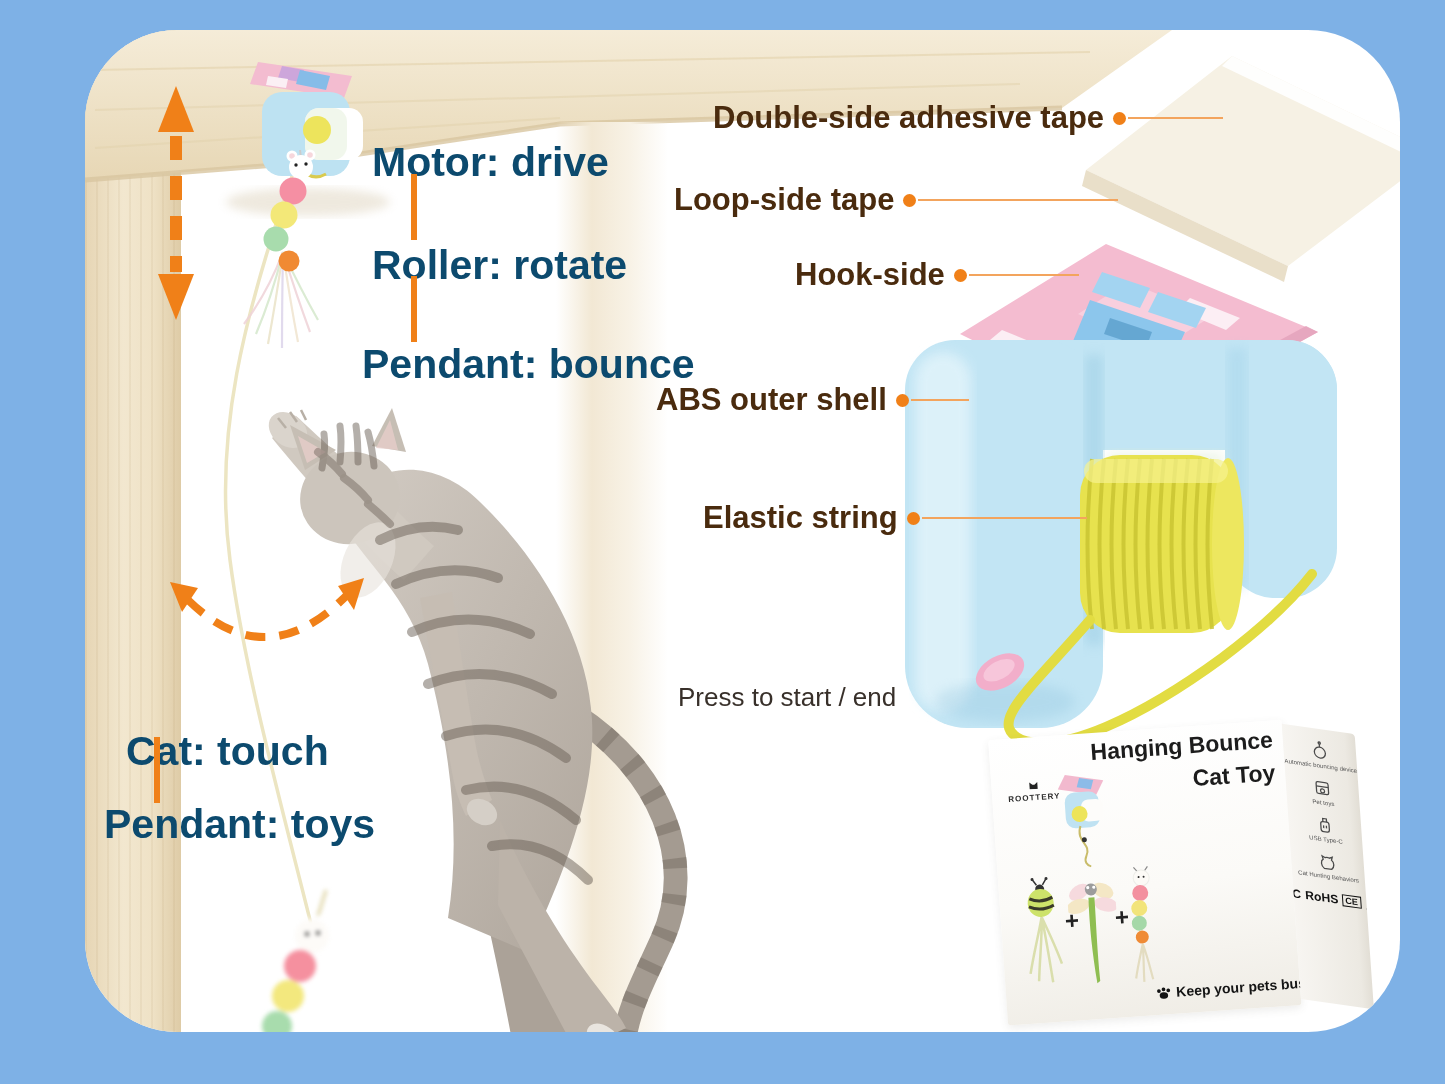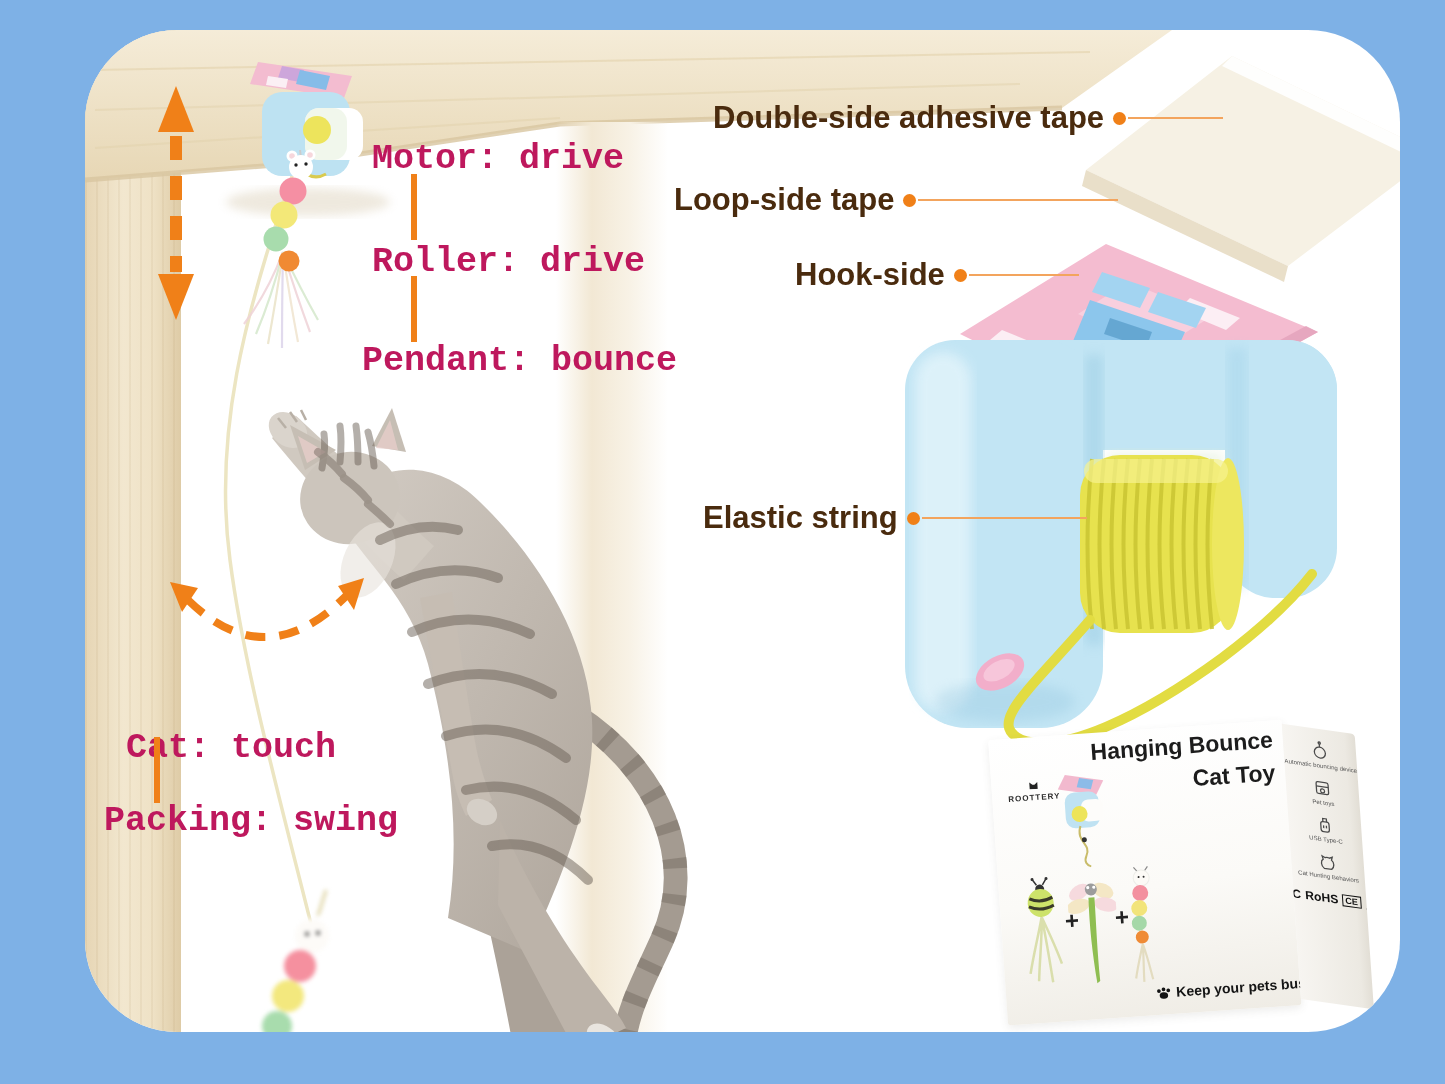--- a/index.html
+++ b/index.html
@@ -13,21 +13,21 @@
 
   
   .wood-post{position:absolute;left:85px;top:30px;width:96px;height:1002px;
     background:linear-gradient(90deg,#E6D5B4 0%,#F2E7CF 40%,#EFE2C6 70%,#DECBA6 100%);}
   .wood-post:after{content:"";position:absolute;inset:0;
     background:repeating-linear-gradient(90deg,rgba(170,140,90,.10) 0 2px,rgba(0,0,0,0) 2px 11px);}
   .wall-band{position:absolute;left:556px;top:122px;width:112px;height:910px;
     background:linear-gradient(90deg,rgba(242,232,212,0) 0%,#F2E8D4 32%,#F8F2E6 66%,rgba(255,255,255,0) 100%);}
 
   
-  .anno{position:absolute;font-weight:700;font-size:35px;color:#be185d;white-space:nowrap;font-family:Liberation Mono, monospace;}
+  .anno{position:absolute;font-weight:700;font-size:41px;color:#0c4a6e;white-space:nowrap;}
   .vline{position:absolute;width:6px;background:#F08018;}
   .prow{position:absolute;display:flex;align-items:center;white-space:nowrap;}
   .ptxt{font-weight:700;font-size:31px;color:#4A2B0E;}
   .dot{width:13px;height:13px;border-radius:50%;background:#F08018;margin-left:9px;flex:none;}
   .lead{height:2px;background:#F3A45D;flex:none;margin-left:2px;}
   .pnote{position:absolute;font-weight:400;font-size:26px;color:#38302A;white-space:nowrap;}
 
   .blurwrap{position:absolute;left:230px;top:888px;width:140px;height:200px;filter:blur(2.3px);}
 
   
@@ -249,47 +249,53 @@
         </g>
         <path d="M1090,620 C1030,690 985,724 1022,740 C1062,754 1140,718 1222,658 C1262,628 1292,600 1312,574" fill="none" stroke="#E2DC42" stroke-width="10" stroke-linecap="round"></path>
         <g transform="rotate(-28 1000 672)">
           <ellipse cx="1000" cy="672" rx="26" ry="16" fill="#F2AECA"></ellipse>
           <ellipse cx="1000" cy="670" rx="17" ry="9" fill="#F7C6DA"></ellipse>
         </g>
       </svg>
 
       <div class="anno" style="left:372px;top:139px">Motor: drive</div>
       <div class="vline" style="left:411px;top:174px;height:66px"></div>
-      <div class="anno" style="left:372px;top:242px">Roller: drive</div>
+      <div class="anno" style="left:372px;top:242px">Roller: rotate</div>
       <div class="vline" style="left:411px;top:276px;height:66px"></div>
       <div class="anno" style="left:362px;top:341px">Pendant: bounce</div>
       <div class="anno" style="left:126px;top:728px">Cat: touch</div>
       <div class="vline" style="left:154px;top:737px;height:66px"></div>
-      <div class="anno" style="left:104px;top:801px">Packing: swing</div>
+      <div class="anno" style="left:104px;top:801px">Pendant: toys</div>
 
       <div class="prow" style="left:713px;top:100px">
         <span class="ptxt">Double-side adhesive tape</span>
         <span class="dot"></span>
         <span class="lead" style="width:95px"></span>
       </div>
       <div class="prow" style="left:795px;top:257px">
         <span class="ptxt">Hook-side</span>
         <span class="dot"></span>
         <span class="lead" style="width:110px"></span>
       </div>
       <div class="prow" style="left:674px;top:182px">
         <span class="ptxt">Loop-side tape</span>
         <span class="dot"></span>
         <span class="lead" style="width:200px"></span>
       </div>
+      <div class="prow" style="left:656px;top:382px">
+        <span class="ptxt">ABS outer shell</span>
+        <span class="dot"></span>
+        <span class="lead" style="width:58px"></span>
+      </div>
       <div class="prow" style="left:703px;top:500px">
         <span class="ptxt">Elastic string</span>
         <span class="dot"></span>
         <span class="lead" style="width:165px"></span>
       </div>
+      <div class="pnote" style="left:678px;top:682px">Press to start / end</div>
 
       <div class="box">
         <div class="box-front">
           <div class="brand">
             <svg width="12" height="9" viewBox="0 0 12 9">
               <polygon points="2,9 2,2 5,4.5 7,4.5 10,2 10,9" fill="#222"></polygon>
             </svg>
             <div class="brand-name">ROOTTERY</div>
           </div>
           <div class="box-title">

